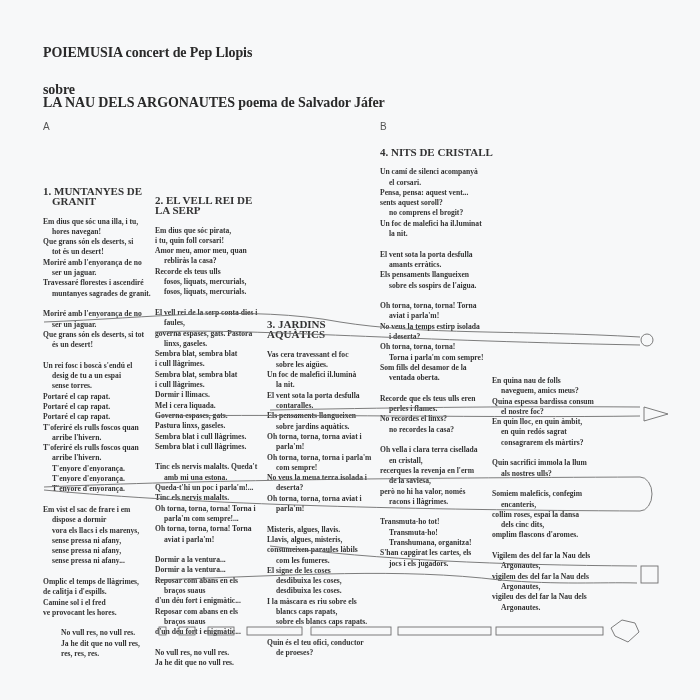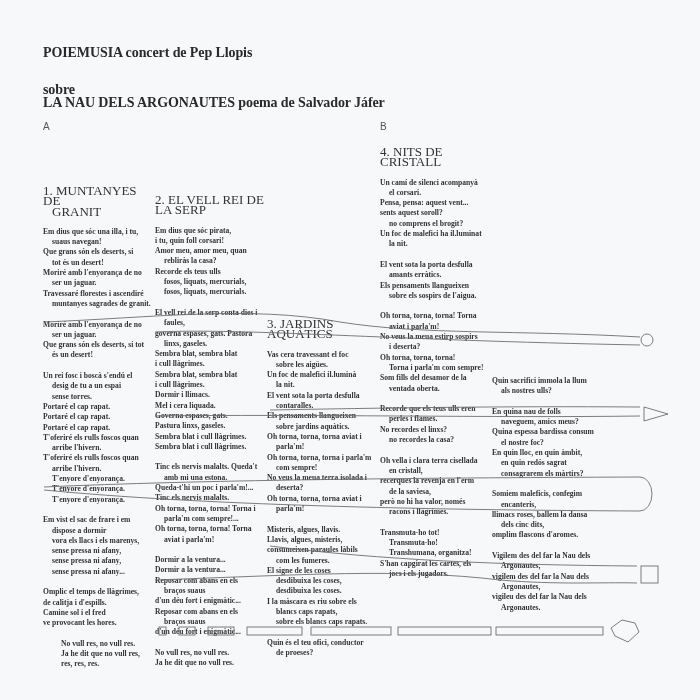--- a/index.html
+++ b/index.html
@@ -1,21 +1,21 @@
 <!DOCTYPE html>
 <html><head>
 <meta charset="utf-8">
 <style>
   html, body { margin:0; padding:0; }
   body { width:700px; height:700px; background:#f7f8f9; position:relative; overflow:hidden;
          font-family:"Liberation Serif", serif; color:#2a2a2a; }
   .title { position:absolute; left:43px; font-weight:bold; font-size:14px; letter-spacing:-0.1px; white-space:nowrap; }
   .side { position:absolute; font-family:"Liberation Sans", sans-serif; font-size:10px; color:#555; }
   .col { position:absolute; font-size:7.6px; line-height:10.3px; font-weight:bold; color:#333; }
-  .col .h { font-size:13px; font-weight:normal; margin-bottom:10px; }
+  .col .h { font-size:11px; font-weight:bold; margin-bottom:10px; }
   .col .st { margin-bottom:10.3px; }
   .col .i { padding-left:9px; }
   .col .i2 { padding-left:18px; }
   svg.ship { position:absolute; left:0; top:0; width:700px; height:700px; pointer-events:none; }
 </style>
 </head>
 <body>
 
 <div class="title" style="top:45px;">POIEMUSIA concert de Pep Llopis</div>
 <div class="title" style="top:70px;margin-top:12px;">sobre</div>
@@ -24,21 +24,21 @@
 <div class="side" style="left:43px;top:121px;">A</div>
 <div class="side" style="left:380px;top:121px;">B</div>
 
 <div class="col" style="left:43px;top:186px;width:112px;">
     <div class="h">
       <div>1. MUNTANYES DE</div>
       <div class="i">GRANIT</div>
     </div>
     <div class="st">
       <div>Em dius que sóc una illa, i tu,</div>
-      <div class="i">suaus navegan!</div>
+      <div class="i">hores navegan!</div>
       <div>Que grans són els deserts, si</div>
       <div class="i">tot és un desert!</div>
       <div>Moriré amb l'enyorança de no</div>
       <div class="i">ser un jaguar.</div>
       <div>Travessaré florestes i ascendiré</div>
       <div class="i">muntanyes sagrades de granit.</div>
     </div>
     <div class="st">
       <div>Moriré amb l'enyorança de no</div>
       <div class="i">ser un jaguar.</div>
@@ -188,21 +188,21 @@
     </div>
     <div class="st">
       <div>El vent sota la porta desfulla</div>
       <div class="i">amants erràtics.</div>
       <div>Els pensaments llangueixen</div>
       <div class="i">sobre els sospirs de l'aigua.</div>
     </div>
     <div class="st">
       <div>Oh torna, torna, torna! Torna</div>
       <div class="i">aviat i parla'm!</div>
-      <div>No veus la meua estirp sospirs</div>
+      <div>No veus la temps estirp isolada</div>
       <div class="i">i deserta?</div>
       <div>Oh torna, torna, torna!</div>
       <div class="i">Torna i parla'm com sempre!</div>
       <div>Som fills del desamor de la</div>
       <div class="i">ventada oberta.</div>
     </div>
     <div class="st">
       <div>Recorde que els teus ulls eren</div>
       <div class="i">perles i flames.</div>
       <div>No recordes el linxs?</div>
@@ -218,37 +218,37 @@
     </div>
     <div class="st">
       <div>Transmuta-ho tot!</div>
       <div class="i">Transmuta-ho!</div>
       <div class="i">Transhumana, organitza!</div>
       <div>S'han capgirat les cartes, els</div>
       <div class="i">jocs i els jugadors.</div>
     </div>
   </div>
 <div class="col" style="left:492px;top:376px;width:120px;">
-    <div class="st">
-      <div>Quin sacrifici immola la llum</div>
-      <div class="i">als nostres ulls?</div>
-    </div>
     <div class="st">
       <div>En quina nau de folls</div>
       <div class="i">naveguem, amics meus?</div>
       <div>Quina espessa bardissa consum</div>
       <div class="i">el nostre foc?</div>
       <div>En quin lloc, en quin àmbit,</div>
       <div class="i">en quin redós sagrat</div>
       <div class="i">consagrarem els màrtirs?</div>
     </div>
     <div class="st">
+      <div>Quin sacrifici immola la llum</div>
+      <div class="i">als nostres ulls?</div>
+    </div>
+    <div class="st">
       <div>Somiem maleficis, confegim</div>
       <div class="i">encanteris,</div>
-      <div>llimacs roses, ballem la dansa</div>
+      <div>collim roses, espai la dansa</div>
       <div class="i">dels cinc dits,</div>
       <div>omplim flascons d'aromes.</div>
     </div>
     <div class="st">
       <div>Vigilem des del far la Nau dels</div>
       <div class="i">Argonautes,</div>
       <div>vigilem des del far la Nau dels</div>
       <div class="i">Argonautes,</div>
       <div>vigileu des del far la Nau dels</div>
       <div class="i">Argonautes.</div>

